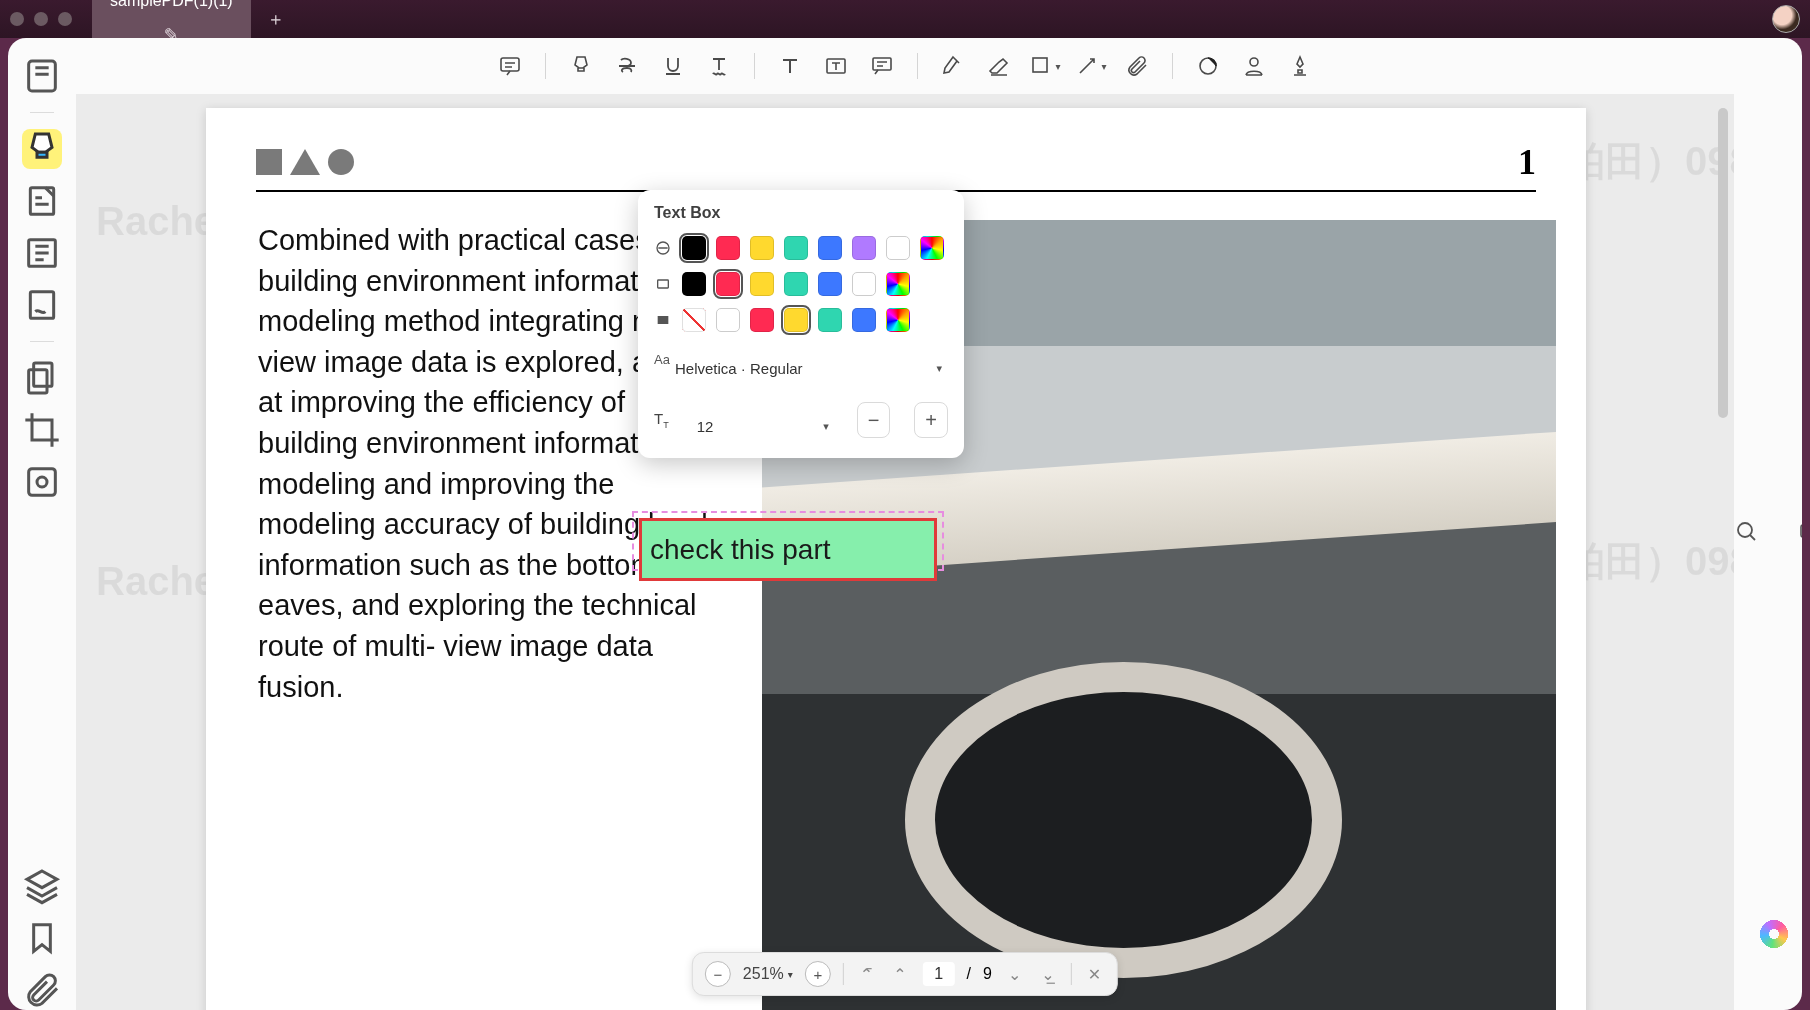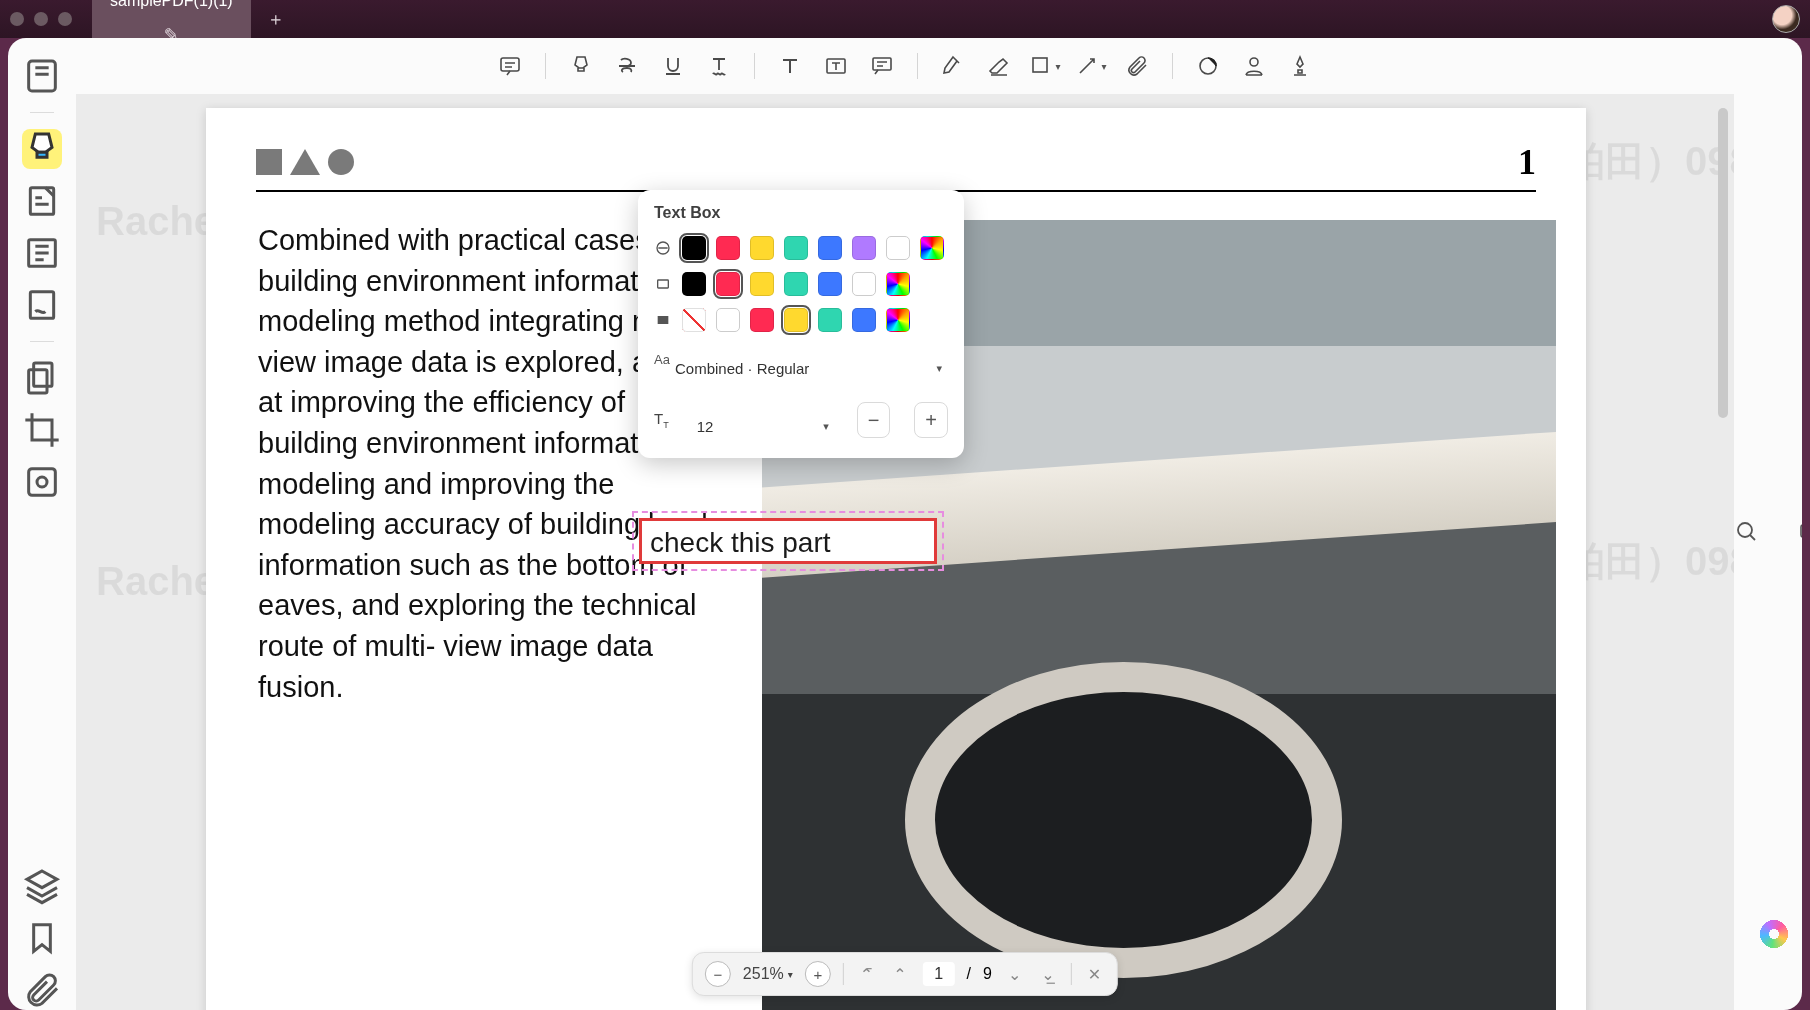--- a/index.html
+++ b/index.html
@@ -142,24 +142,24 @@
   .size-row { display: flex; align-items: center; gap: 24px; margin-top: 14px; }
   .size-sel {
     width: 150px; height: 32px; display: flex; align-items: center; justify-content: space-between;
     font-size: 15px; color: #333; padding: 0 4px; cursor: pointer; margin-top: 12px;
   }
   .size-sel::after { content: "▾"; font-size: 11px; color: #555; }
   .stepper { width: 36px; height: 36px; border: 1px solid #dadada; border-radius: 8px; display: flex; align-items: center; justify-content: center; font-size: 20px; color: #555; cursor: pointer; background: #fff; }
 
   
   .textbox-ann {
-    position: absolute; left: 563px; top: 424px; width: 298px; height: 46px;
-    background: #ffffff; border: 3px solid #e03a3a;
+    position: absolute; left: 563px; top: 424px; width: 298px; height: 63px;
+    background: #86efac; border: 3px solid #e03a3a;
     font-size: 28px; color: #1a1a1a; padding: 2px 8px;
-    display: flex; align-items: flex-end;
+    display: flex; align-items: center;
   }
   .textbox-sel {
     position: absolute; left: 556px; top: 417px; width: 312px; height: 60px;
     border: 2px dashed #e78de0;
   }
 
   
   .bottom-bar {
     position: absolute; left: 50%; transform: translateX(-50%); bottom: 14px;
     background: #f3f3f3; border: 1px solid #dcdcdc; border-radius: 12px;
@@ -486,21 +486,21 @@
             <div class="swatch selected" style="background: rgb(255, 217, 46);"></div>
             <div class="swatch" style="background: rgb(47, 214, 176);"></div>
             <div class="swatch" style="background: rgb(61, 120, 255);"></div>
             <div class="swatch rainbow"></div>
           </div>
       </div>
 
       <div class="font-row">
         <span class="label-icon">Aa</span>
         <div class="dropdown">
-          <span>Combined · Regular</span>
+          <span>Helvetica · Regular</span>
         </div>
       </div>
 
       <div class="size-row">
         <span class="label-icon">T<sub style="font-size:9px">T</sub></span>
         <div class="size-sel">
           <span>12</span>
         </div>
         <div class="stepper">−</div>
         <div class="stepper">+</div>

